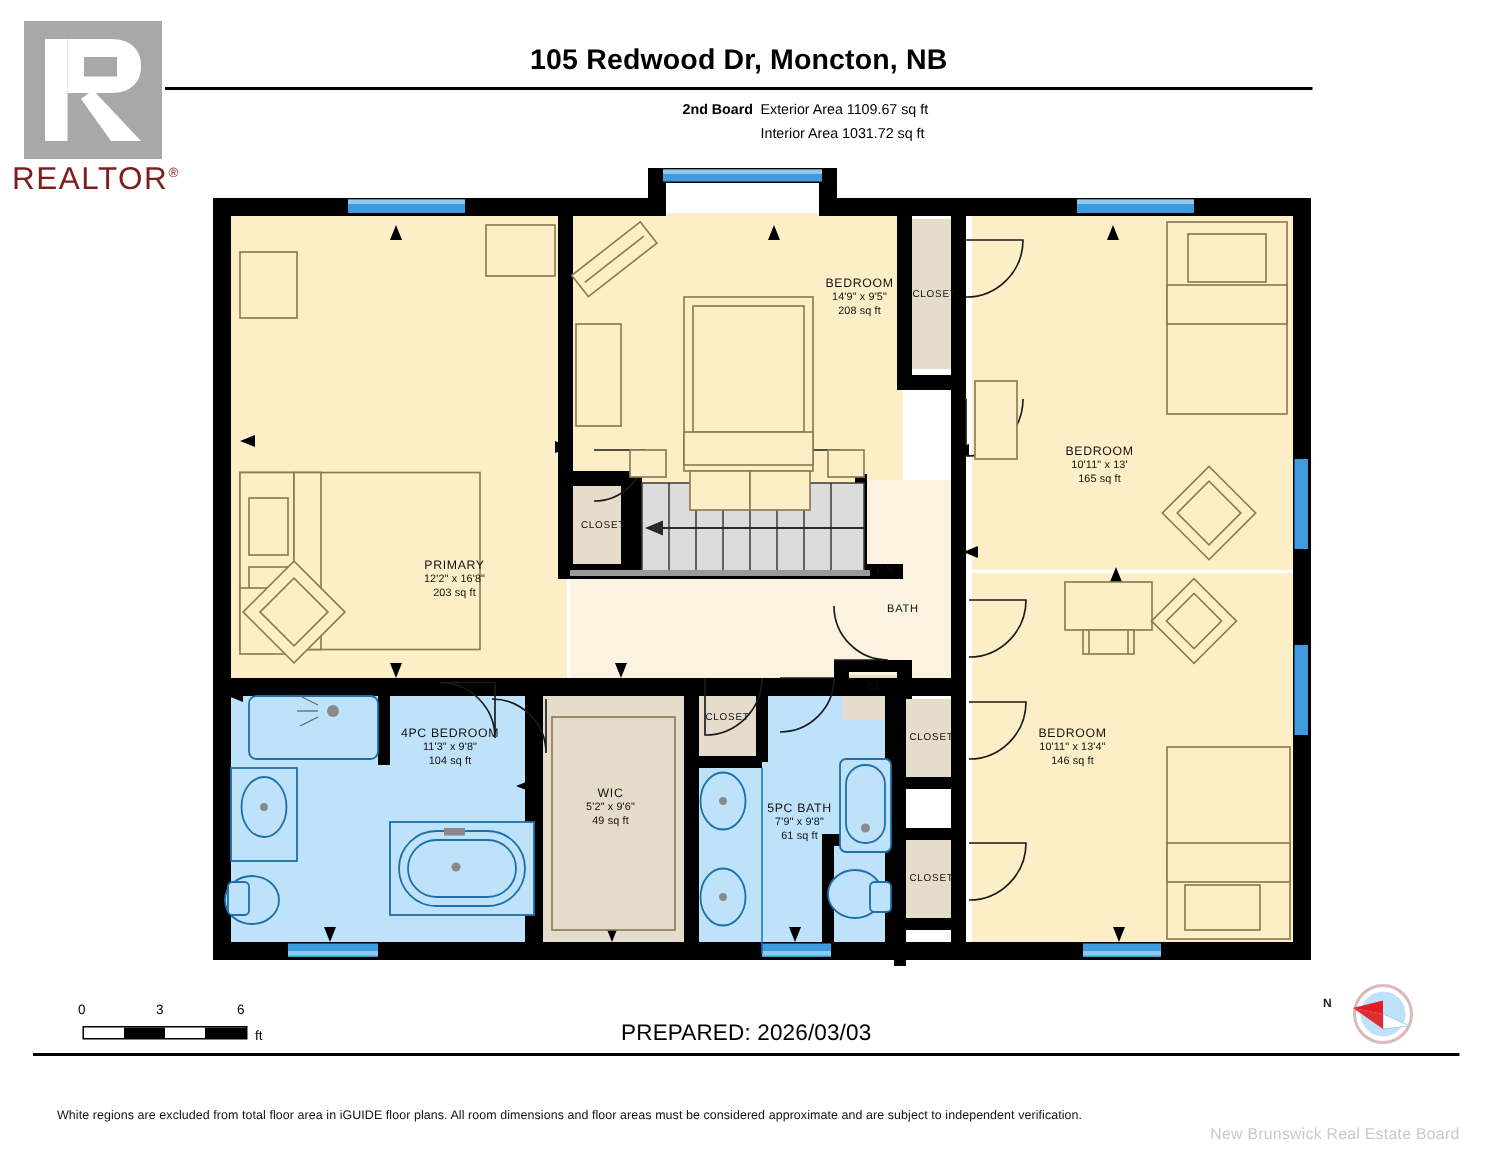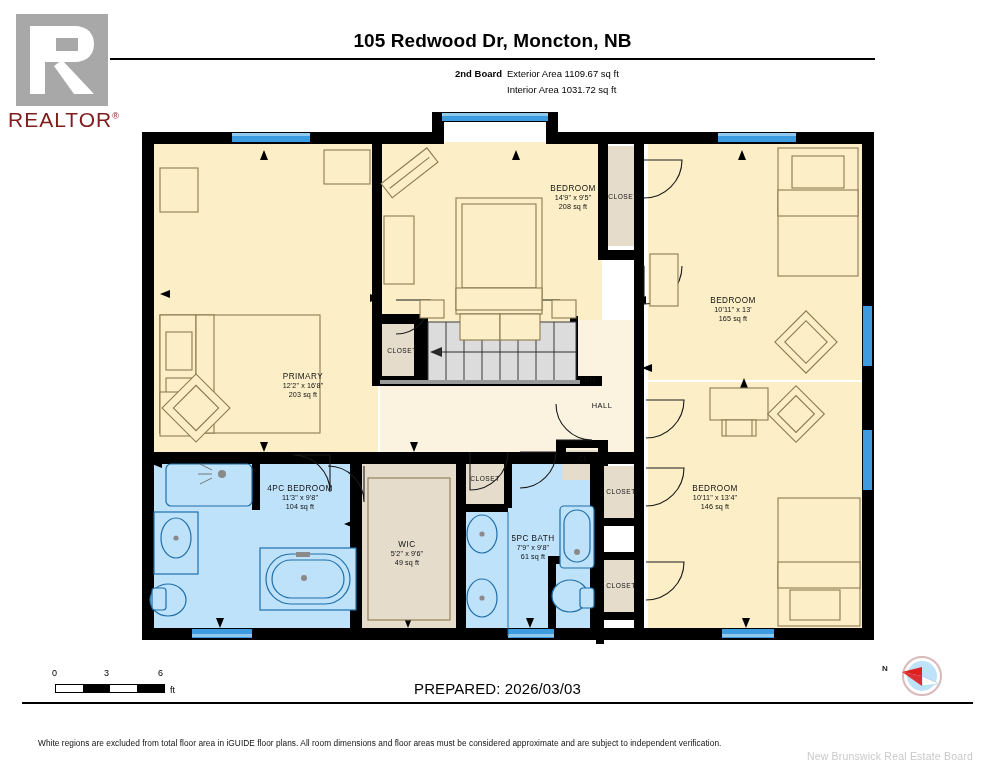--- a/index.html
+++ b/index.html
@@ -360,32 +360,32 @@
 <div class="rm-label" style="left:660px;top:484px;width:110px;">
   <span class="nm">BEDROOM</span>
   <span class="dm">10'11" x 13'4"</span>
   <span class="ar">146 sq ft</span>
 </div>
 <div class="rm-label" style="left:245px;top:484px;width:110px;">
   <span class="nm">4PC BEDROOM</span>
   <span class="dm">11'3" x 9'8"</span>
   <span class="ar">104 sq ft</span>
 </div>
-<div class="rm-label" style="left:352px;top:524px;width:110px;margin-top:16px;">
+<div class="rm-label" style="left:352px;top:524px;width:110px;">
   <span class="nm">WIC</span>
   <span class="dm">5'2" x 9'6"</span>
   <span class="ar">49 sq ft</span>
 </div>
 <div class="rm-label" style="left:478px;top:534px;width:110px;">
   <span class="nm">5PC BATH</span>
   <span class="dm">7'9" x 9'8"</span>
   <span class="ar">61 sq ft</span>
 </div>
 
-<div class="sm-label" style="left:575px;top:401px;width:54px;">HALL</div>
+<div class="sm-label" style="left:575px;top:401px;width:54px;">BATH</div>
 <div class="sm-label" style="left:567px;top:345px;width:46px;margin-top:30px;">DN</div>
 <div class="cl-label" style="left:560px;top:455px;width:46px;">CL</div>
 <div class="cl-label" style="left:379px;top:347px;width:46px;">CLOSET</div>
 <div class="cl-label" style="left:600px;top:193px;width:46px;">CLOSET</div>
 <div class="cl-label" style="left:462px;top:475px;width:46px;">CLOSET</div>
 <div class="cl-label" style="left:598px;top:488px;width:46px;">CLOSET</div>
 <div class="cl-label" style="left:598px;top:582px;width:46px;">CLOSET</div>
 
 <div id="scalewrap">
   <span class="t0">0</span>

